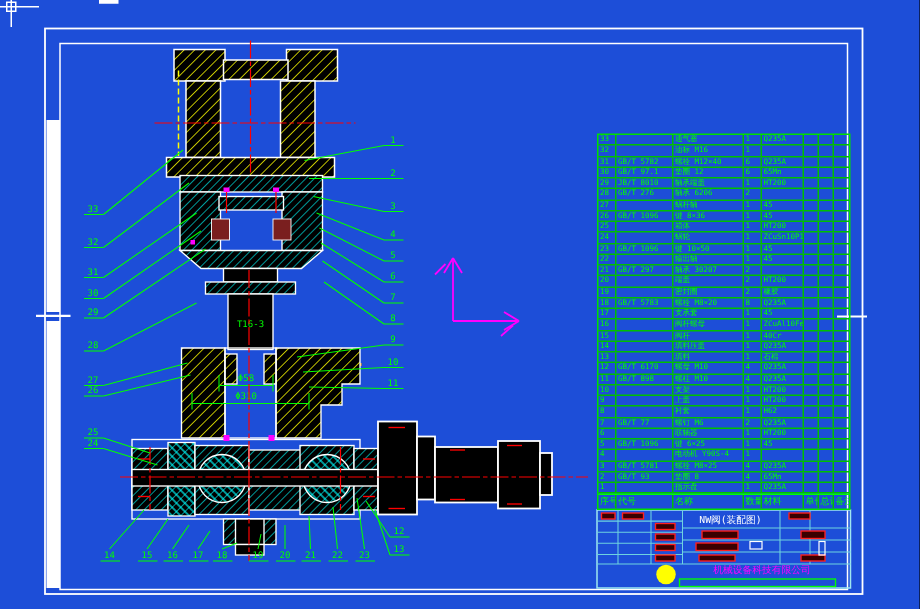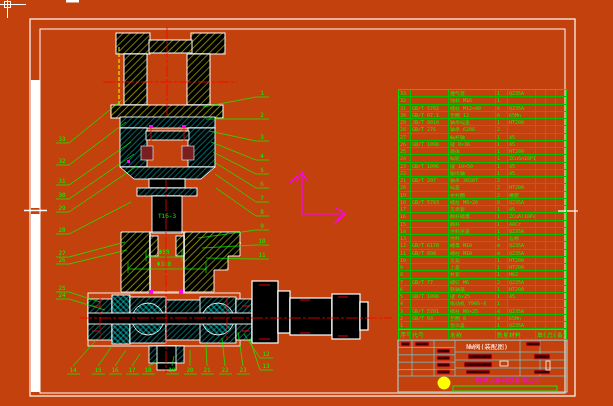--- a/index.html
+++ b/index.html
@@ -1,16 +1,16 @@
 <!DOCTYPE html>
 <html><head>
 <meta charset="utf-8">
 <style>
   html,body{margin:0;padding:0;background:#000;}
-  #app{position:relative;width:613px;height:406px;background:#c2410c;overflow:hidden;
+  #app{position:relative;width:613px;height:406px;background:#1d4ed8;overflow:hidden;
        font-family:"DejaVu Sans Mono", monospace;}
   #cv{position:absolute;left:0;top:0;}
   
   #ptable{position:absolute;left:398px;top:89px;width:169px;height:251px;
           box-sizing:border-box;border:1px solid #00e000;display:flex;flex-direction:column;}
   .prow{display:flex;flex:1 1 auto;box-sizing:border-box;border-bottom:1px solid #00c000;
         color:#00ff00;font-size:5px;line-height:6px;overflow:hidden;}
   .prow:last-child{border-bottom:none;}
   .phead{flex:0 0 10px;font-size:6px;line-height:9px;border-top:1px solid #00ff00;color:#00ff00;}
   .pc{box-sizing:border-box;border-right:1px solid #00c000;overflow:hidden;white-space:nowrap;

